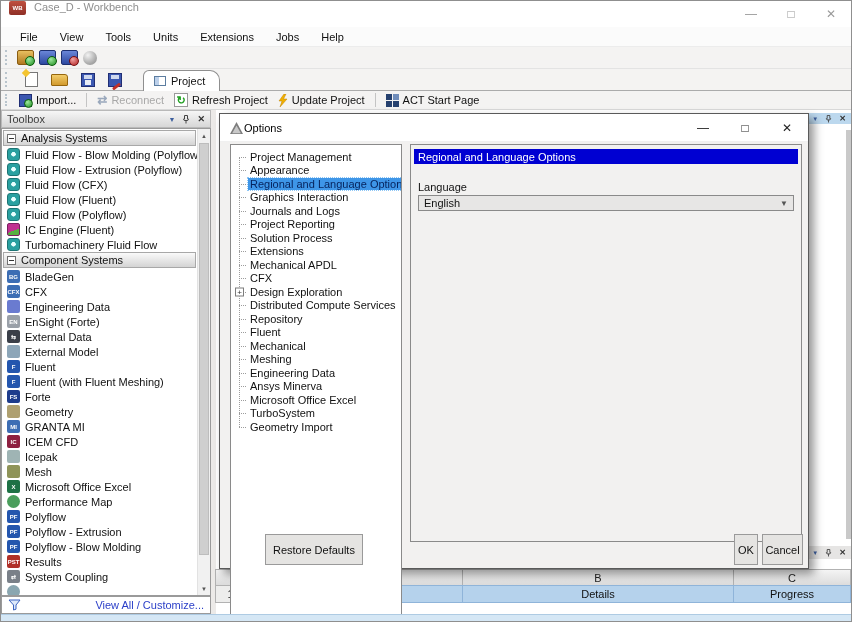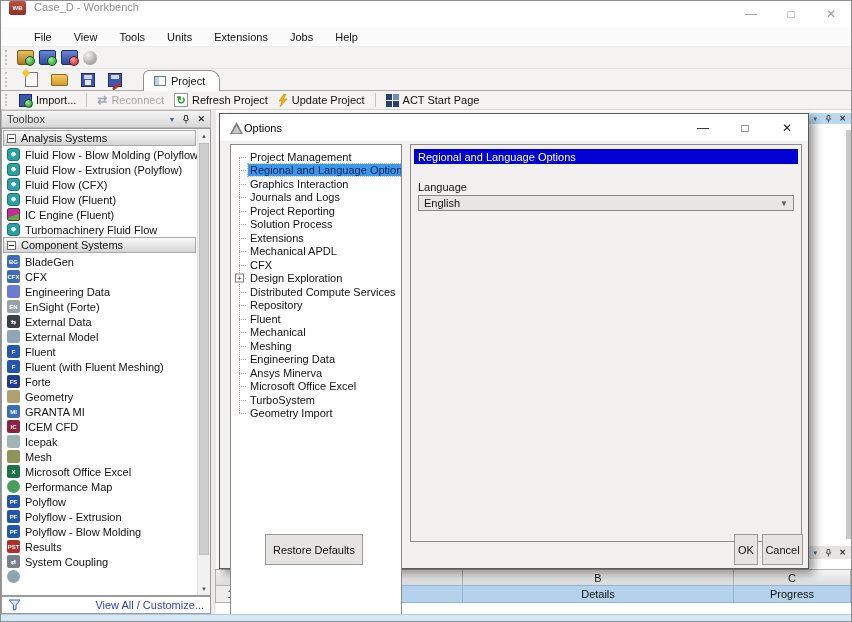--- a/index.html
+++ b/index.html
@@ -8,21 +8,21 @@
   .window { position:relative; width:852px; height:622px; background:#f2f1f0; overflow:hidden; border:1px solid #8f8f8f; }
 
   
   .titlebar { height:26px; background:#ffffff; display:flex; align-items:flex-start; padding-left:8px; }
   .app-icon { width:17px; height:14px; border-radius:2px; background:linear-gradient(#c05040,#8f2f26); color:#fff; font-size:6px; font-weight:bold; display:flex; align-items:center; justify-content:center; }
   .title-text { color:#8f8f8f; font-size:11px; margin-left:8px; }
   .win-controls { margin-left:auto; display:flex; height:100%; }
   .win-btn { width:40px; height:100%; display:flex; align-items:center; justify-content:center; color:#9a9a9a; font-size:12px; }
 
   
-  .menubar { height:20px; background:#fbfbfb; display:flex; align-items:flex-start; padding-left:22px; border-bottom:1px solid #ececec; }
+  .menubar { height:20px; background:#fbfbfb; display:flex; align-items:flex-start; padding-left:8px; border-bottom:1px solid #ececec; }
   .menu-item { padding:0 11px; height:100%; display:flex; align-items:center; color:#101010; }
 
   
   .tb { display:flex; align-items:center; background:#f4f3f2; }
   .grip { width:3px; height:70%; border-left:2px dotted #b9c4cc; margin:0 4px 0 2px; }
   .tb1 { height:22px; border-bottom:1px solid #e3e3e3; gap:5px; padding-left:2px; }
   .tb2 { height:22px; gap:13px; padding-left:2px; border-bottom:1px solid #ababab; }
   .tb3 { height:19px; border-bottom:1px solid #d8d8d8; padding-left:2px; gap:4px; }
   .sep { width:1px; height:14px; background:#c4c4c4; margin:0 3px; }
 
@@ -238,20 +238,24 @@
             </div>
           <div class="titem">
               <span class="aicon"></span>
               <span class="tlabel">Fluid Flow (CFX)</span>
             </div>
           <div class="titem">
               <span class="aicon"></span>
               <span class="tlabel">Fluid Flow (Fluent)</span>
             </div>
           <div class="titem">
+              <span class="aicon"></span>
+              <span class="tlabel">Fluid Flow (Polyflow)</span>
+            </div>
+          <div class="titem">
               <span class="aicon engine"></span>
               <span class="tlabel">IC Engine (Fluent)</span>
             </div>
           <div class="titem">
               <span class="aicon"></span>
               <span class="tlabel">Turbomachinery Fluid Flow</span>
             </div>
 
           <div class="grp-hdr">
             <span class="minusbox"></span>
@@ -409,20 +413,23 @@
         <span class="dlg-btn">✕</span>
       </span>
     </div>
 
     <div class="otree-panel">
       <div class="otree">
         <div class="otree-item">
             <span class="tlab">Project Management</span>
           </div>
         <div class="otree-item">
+            <span class="tlab">Appearance</span>
+          </div>
+        <div class="otree-item">
             <span class="tlab sel">Regional and Language Options</span>
           </div>
         <div class="otree-item">
             <span class="tlab">Graphics Interaction</span>
           </div>
         <div class="otree-item">
             <span class="tlab">Journals and Logs</span>
           </div>
         <div class="otree-item">
             <span class="tlab">Project Reporting</span>

